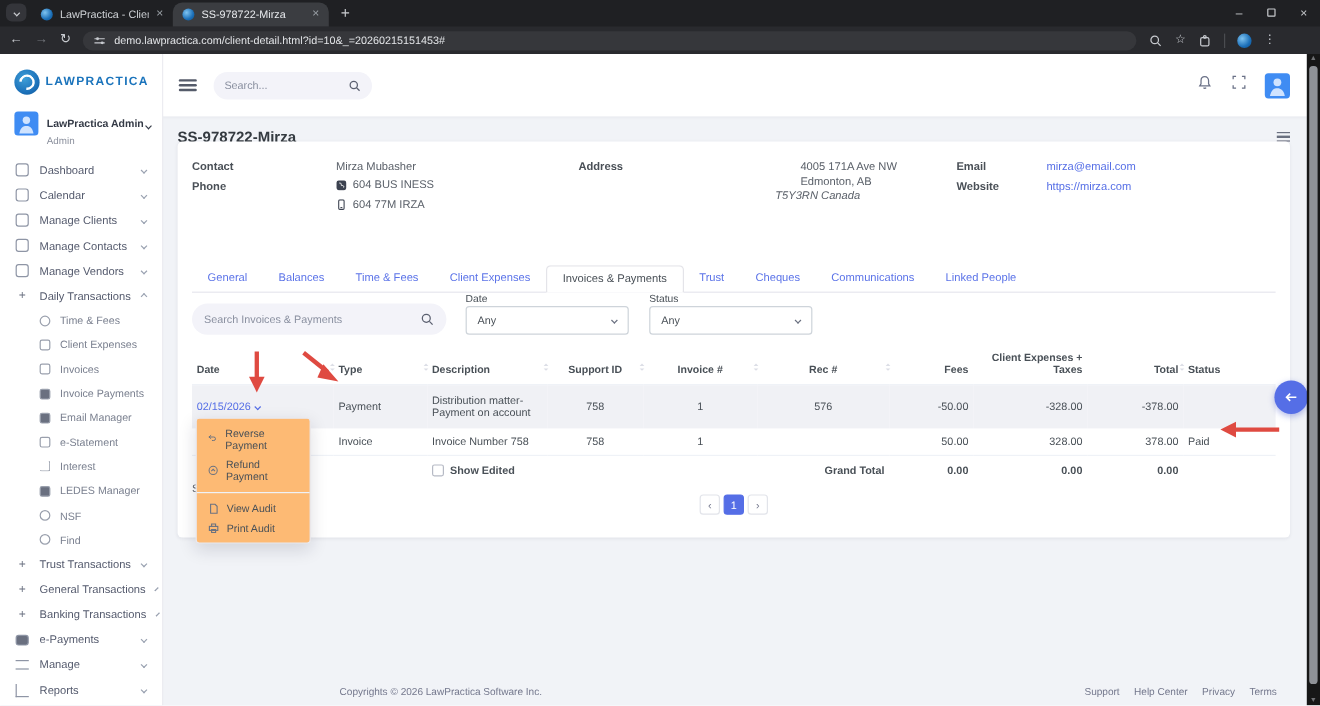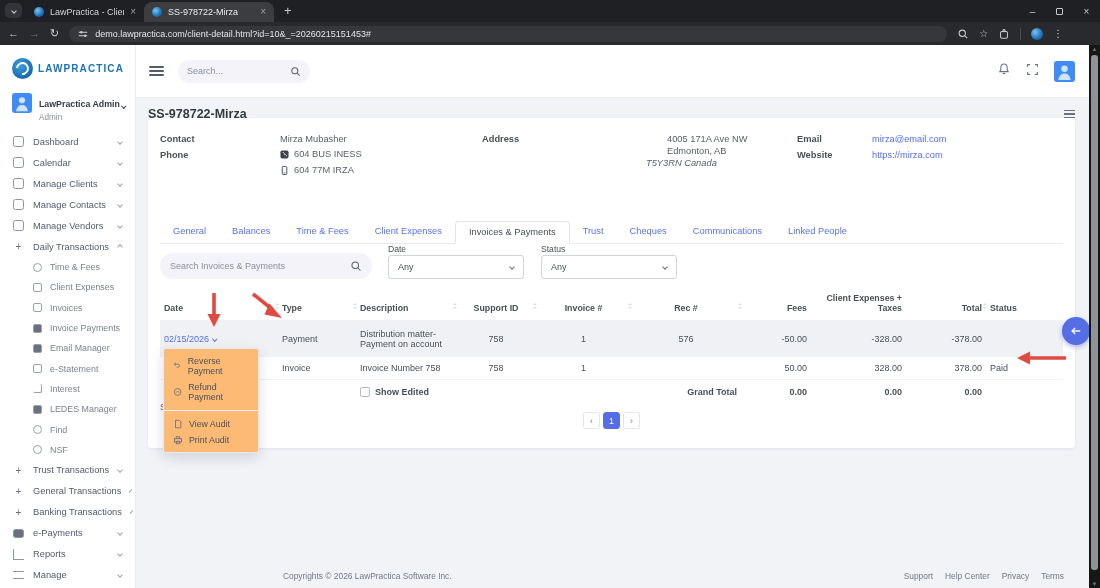--- a/index.html
+++ b/index.html
@@ -250,25 +250,25 @@
       <div class="ssub">
           <span class="nico2" style="border:0;border-bottom:1.1px solid #9aa0ad;border-right:1.1px solid #9aa0ad;transform:rotate(0);"></span>
           <span>Interest</span>
         </div>
       <div class="ssub">
           <span class="nico2" style="background:#6a7080;"></span>
           <span>LEDES Manager</span>
         </div>
       <div class="ssub">
           <span class="nico2" style="border-radius:50%;"></span>
+          <span>NSF</span>
+        </div>
+      <div class="ssub">
+          <span class="nico2" style="border-radius:50%;"></span>
           <span>Find</span>
-        </div>
-      <div class="ssub">
-          <span class="nico2" style="border-radius:50%;"></span>
-          <span>NSF</span>
         </div>
 
       <div class="srow">
           <span class="nplus">+</span>
           <span class="lbl">Trust Transactions</span>
           <span class="chev"></span>
         </div>
       <div class="srow">
           <span class="nplus">+</span>
           <span class="lbl">General Transactions</span>
@@ -278,27 +278,27 @@
           <span class="nplus">+</span>
           <span class="lbl">Banking Transactions</span>
           <span class="chev"></span>
         </div>
       <div class="srow">
           <span class="nico" style="background:#6a7080;height:9px;"></span>
           <span class="lbl">e-Payments</span>
           <span class="chev"></span>
         </div>
       <div class="srow">
+          <span class="nico" style="border:0;border-top:1.2px solid #8e95a5;border-bottom:1.2px solid #8e95a5;border-radius:0;height:8px;"></span>
+          <span class="lbl">Manage</span>
+          <span class="chev"></span>
+        </div>
+      <div class="srow">
           <span class="nico" style="border:0;border-left:1.2px solid #8e95a5;border-bottom:1.2px solid #8e95a5;border-radius:0;"></span>
           <span class="lbl">Reports</span>
-          <span class="chev"></span>
-        </div>
-      <div class="srow">
-          <span class="nico" style="border:0;border-top:1.2px solid #8e95a5;border-bottom:1.2px solid #8e95a5;border-radius:0;height:8px;"></span>
-          <span class="lbl">Manage</span>
           <span class="chev"></span>
         </div>
       <div class="srow"></div>
     </div>
   </div>
 
   <div class="main">
     <div class="topbar">
       <span class="hamb">
           <i></i>

